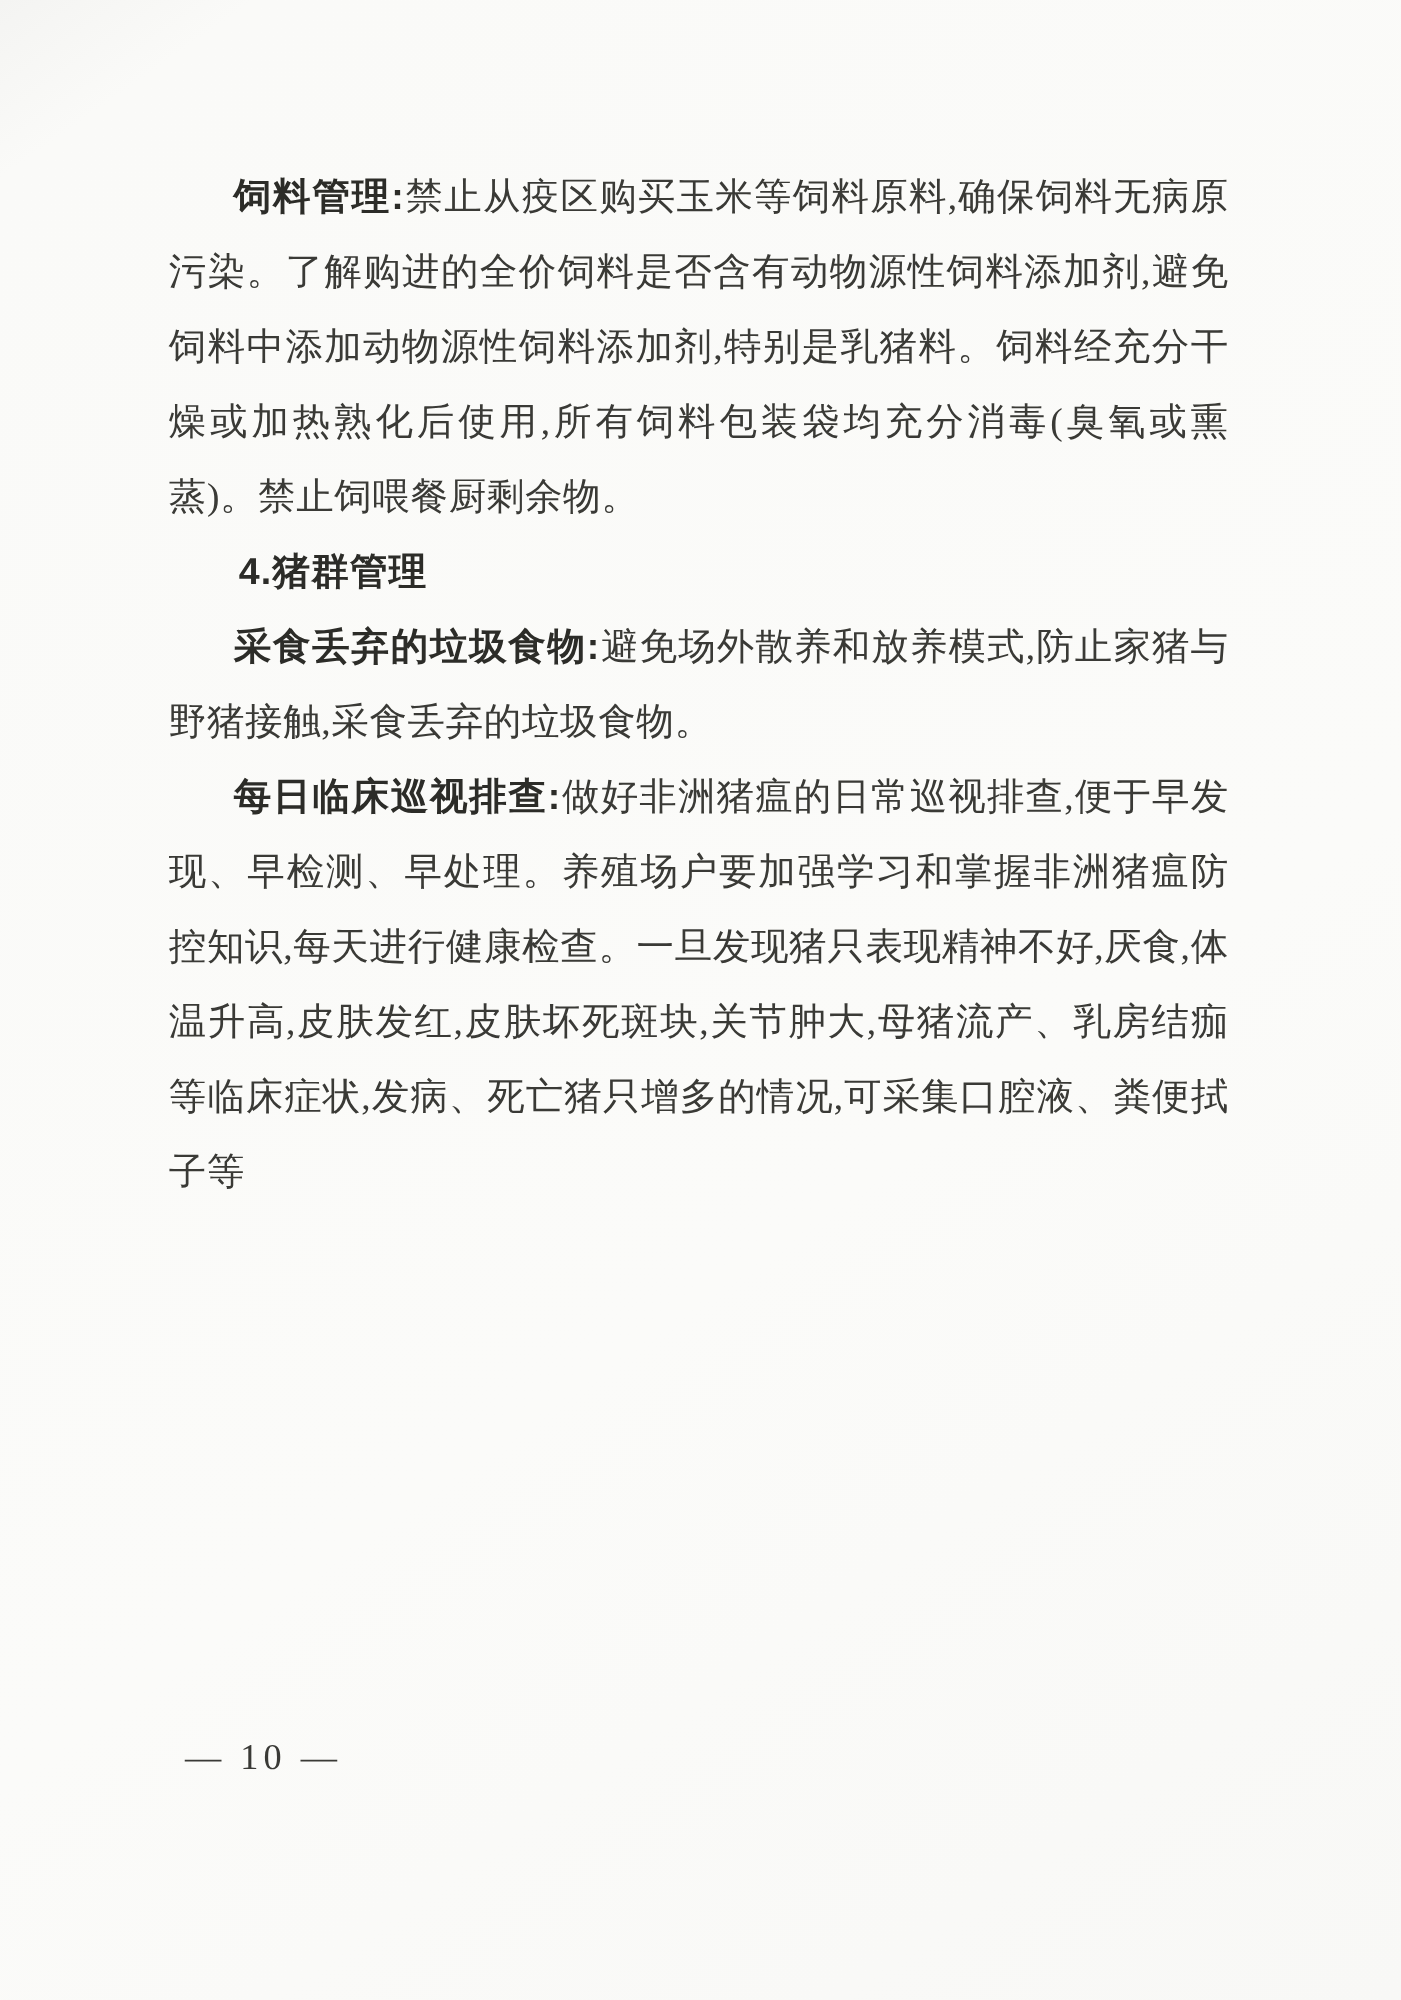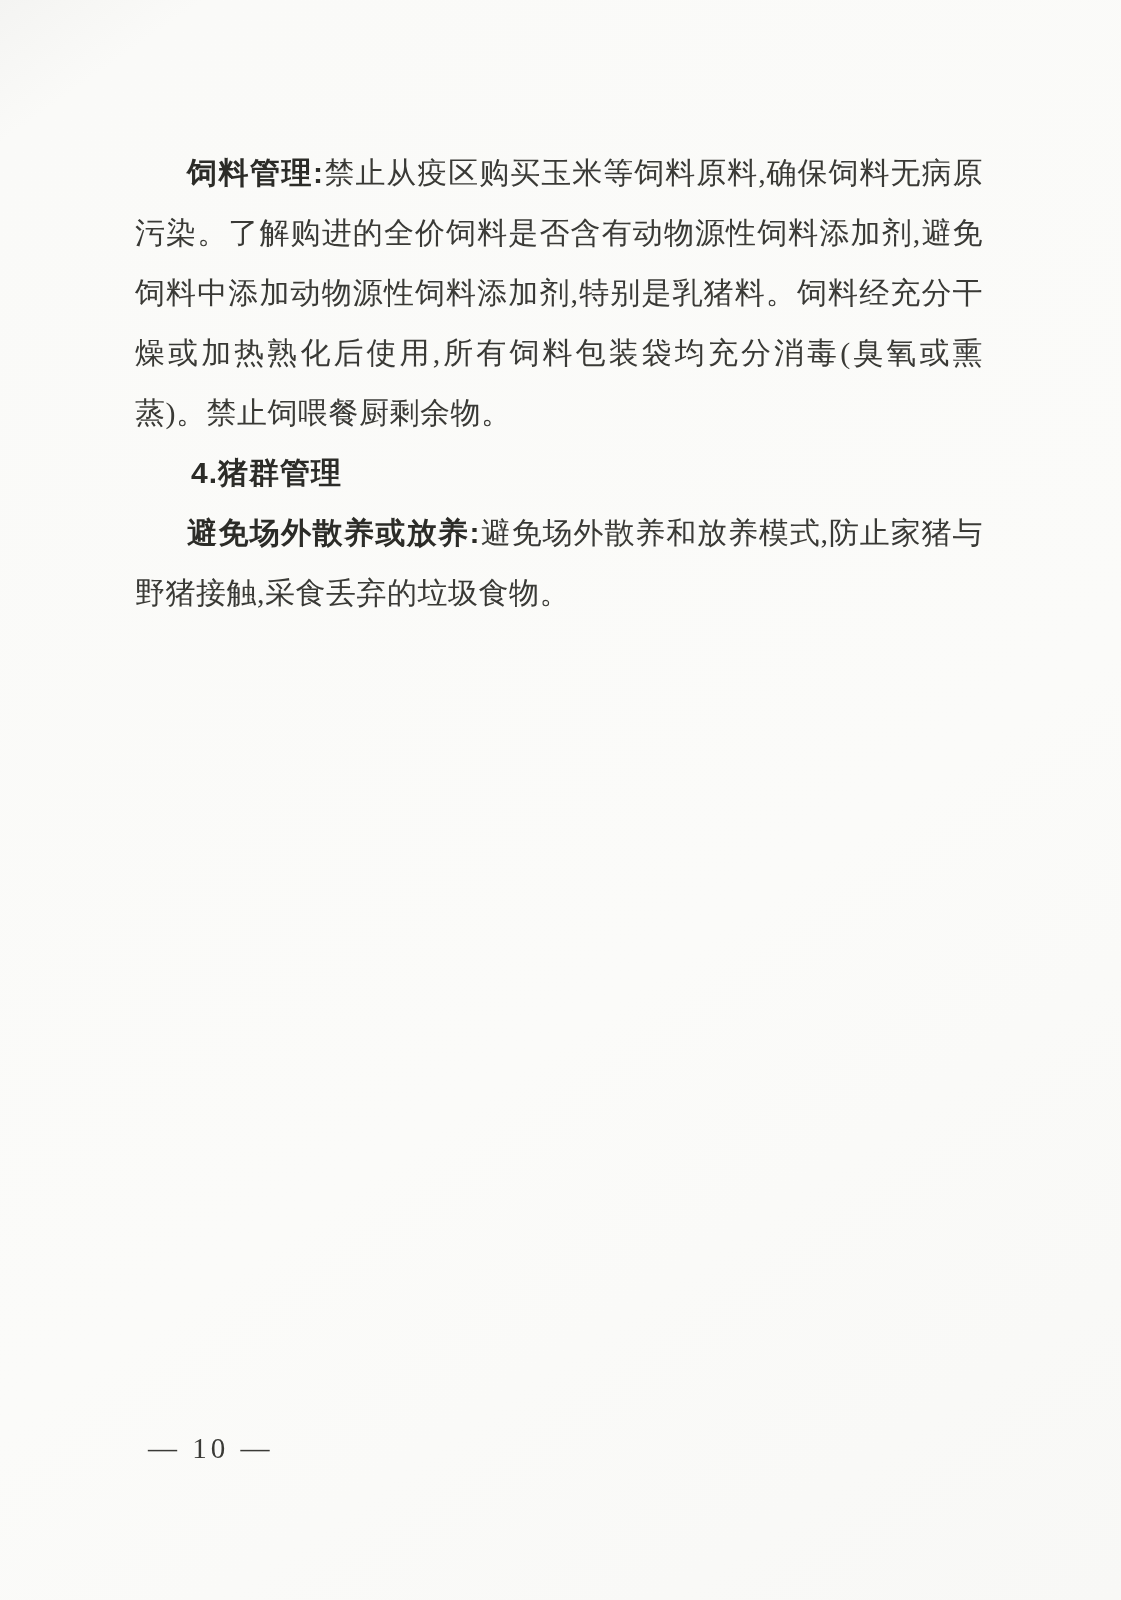--- a/index.html
+++ b/index.html
@@ -13,21 +13,21 @@
     height: 1600px;
     margin: 0 auto;
     background: linear-gradient(145deg, #f4f4f2 0%, #fafaf8 6%, #fbfbf9 60%, #f8f8f6 100%);
     font-family: "Liberation Serif", "DejaVu Serif", serif;
     color: #3a3a36;
     overflow: hidden;
   }
   .content {
     position: absolute;
     left: 135px;
-    top: 143px;
+    top: 128px;
     width: 848px;
   }
   .para {
     margin: 0;
     font-size: 30px;
     line-height: 60px;
     text-align: justify;
     text-align-last: left;
     text-justify: inter-character;
     text-indent: 52px;
@@ -46,39 +46,40 @@
     line-height: 60px;
     text-indent: 56px;
     font-weight: bold;
     color: #2c2c28;
     font-family: "Liberation Sans", "DejaVu Sans", sans-serif;
     letter-spacing: 1px;
   }
   .page-footer {
     position: absolute;
     left: 148px;
-    top: 1426px;
+    top: 1384px;
     font-size: 29px;
     line-height: 44px;
     color: #3a3a36;
     letter-spacing: 4px;
     font-family: "Liberation Serif", "DejaVu Serif", serif;
   }
 </style>
 </head>
 <body>
 
 <div class="page">
   <div class="content">
 
     <p class="para"><span class="lead">饲料管理:</span><span>禁止从疫区购买玉米等饲料原料,确保饲料无病原污染。了解购进的全价饲料是否含有动物源性饲料添加剂,避免饲料中添加动物源性饲料添加剂,特别是乳猪料。饲料经充分干燥或加热熟化后使用,所有饲料包装袋均充分消毒(臭氧或熏蒸)。禁止饲喂餐厨剩余物。</span></p>
 
     <h2 class="heading">4.猪群管理</h2>
 
-    <p class="para"><span class="lead">避免场外散养或放养:</span><span>避免场外散养和放养模式,防止家猪与野猪接触,采食丢弃的垃圾食物。</span></p>
+    <p class="para"><span class="lead">采食丢弃的垃圾食物:</span><span>避免场外散养和放养模式,防止家猪与野猪接触,采食丢弃的垃圾食物。</span></p>
 
 
 
+    <p class="para"><span class="lead">每日临床巡视排查:</span><span>做好非洲猪瘟的日常巡视排查,便于早发现、早检测、早处理。养殖场户要加强学习和掌握非洲猪瘟防控知识,每天进行健康检查。一旦发现猪只表现精神不好,厌食,体温升高,皮肤发红,皮肤坏死斑块,关节肿大,母猪流产、乳房结痂等临床症状,发病、死亡猪只增多的情况,可采集口腔液、粪便拭子等</span></p>
 
   </div>
 
   <div class="page-footer">— 10 —</div>
 </div>
 
 </body></html>

